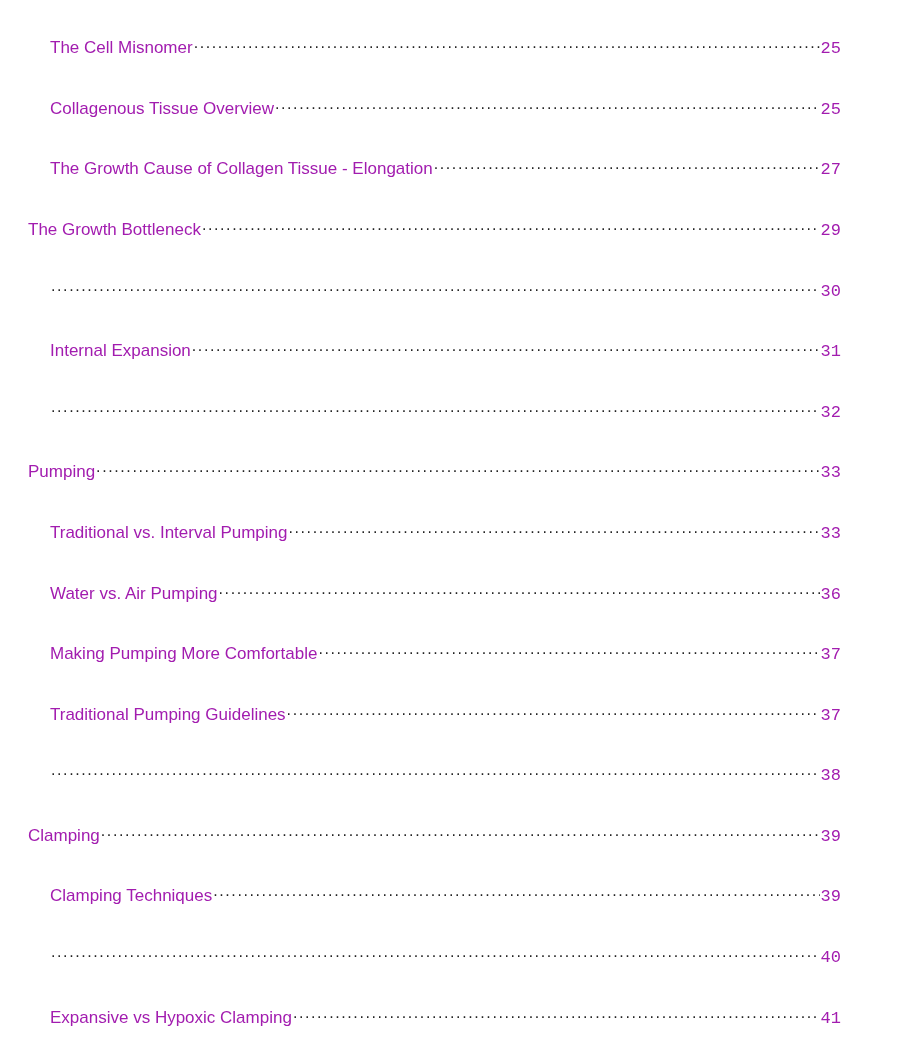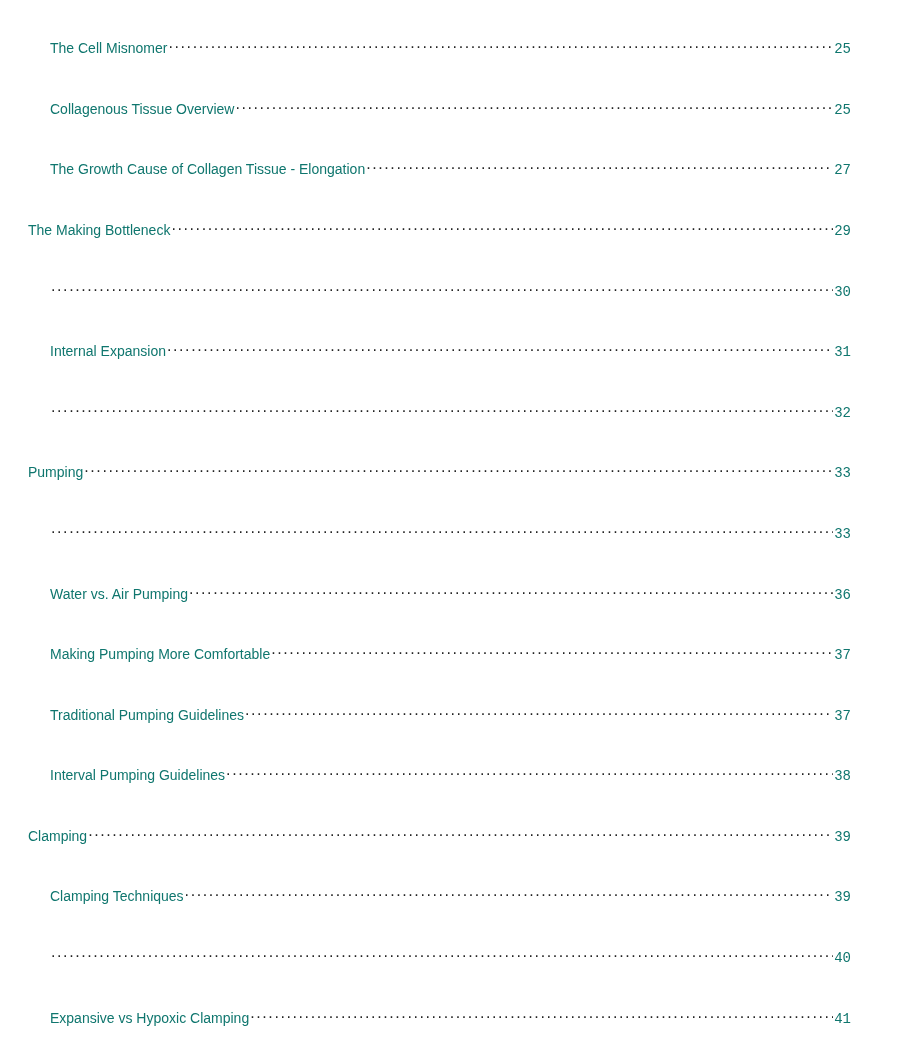--- a/index.html
+++ b/index.html
@@ -19,26 +19,26 @@
       position: absolute;
       left: 0;
       top: 0;
       width: 905px;
     }
     .toc-entry {
       position: absolute;
       display: flex;
       align-items: baseline;
       height: 26px;
-      font-size: 14px;
+      font-size: 17px;
       line-height: 26px;
-      right: 54px;
+      right: 64px;
       white-space: nowrap;
       text-decoration: none;
-      color: #0f766e;
+      color: #a21caf;
       cursor: pointer;
     }
     .toc-entry.level-1 { left: 28px; }
     .toc-entry.level-2 { left: 50px; }
     .toc-title {
       flex: 0 0 auto;
     }
     .toc-leader {
       flex: 1 1 auto;
       overflow: hidden;
@@ -75,21 +75,21 @@
     <span class="toc-title">Collagenous Tissue Overview</span>
     <span class="toc-leader"></span>
     <span class="toc-page">25</span>
   </a>
   <a class="toc-entry level-2" style="top:148px">
     <span class="toc-title">The Growth Cause of Collagen Tissue - Elongation</span>
     <span class="toc-leader"></span>
     <span class="toc-page">27</span>
   </a>
   <a class="toc-entry level-1" style="top:209px">
-    <span class="toc-title">The Making Bottleneck</span>
+    <span class="toc-title">The Growth Bottleneck</span>
     <span class="toc-leader"></span>
     <span class="toc-page">29</span>
   </a>
   <a class="toc-entry level-2" style="top:270px">
     <span class="toc-leader"></span>
     <span class="toc-page">30</span>
   </a>
   <a class="toc-entry level-2" style="top:330px">
     <span class="toc-title">Internal Expansion</span>
     <span class="toc-leader"></span>
@@ -98,40 +98,40 @@
   <a class="toc-entry level-2" style="top:391px">
     <span class="toc-leader"></span>
     <span class="toc-page">32</span>
   </a>
   <a class="toc-entry level-1" style="top:451px">
     <span class="toc-title">Pumping</span>
     <span class="toc-leader"></span>
     <span class="toc-page">33</span>
   </a>
   <a class="toc-entry level-2" style="top:512px">
+    <span class="toc-title">Traditional vs. Interval Pumping</span>
     <span class="toc-leader"></span>
     <span class="toc-page">33</span>
   </a>
   <a class="toc-entry level-2" style="top:573px">
     <span class="toc-title">Water vs. Air Pumping</span>
     <span class="toc-leader"></span>
     <span class="toc-page">36</span>
   </a>
   <a class="toc-entry level-2" style="top:633px">
     <span class="toc-title">Making Pumping More Comfortable</span>
     <span class="toc-leader"></span>
     <span class="toc-page">37</span>
   </a>
   <a class="toc-entry level-2" style="top:694px">
     <span class="toc-title">Traditional Pumping Guidelines</span>
     <span class="toc-leader"></span>
     <span class="toc-page">37</span>
   </a>
   <a class="toc-entry level-2" style="top:754px">
-    <span class="toc-title">Interval Pumping Guidelines</span>
     <span class="toc-leader"></span>
     <span class="toc-page">38</span>
   </a>
   <a class="toc-entry level-1" style="top:815px">
     <span class="toc-title">Clamping</span>
     <span class="toc-leader"></span>
     <span class="toc-page">39</span>
   </a>
   <a class="toc-entry level-2" style="top:875px">
     <span class="toc-title">Clamping Techniques</span>

